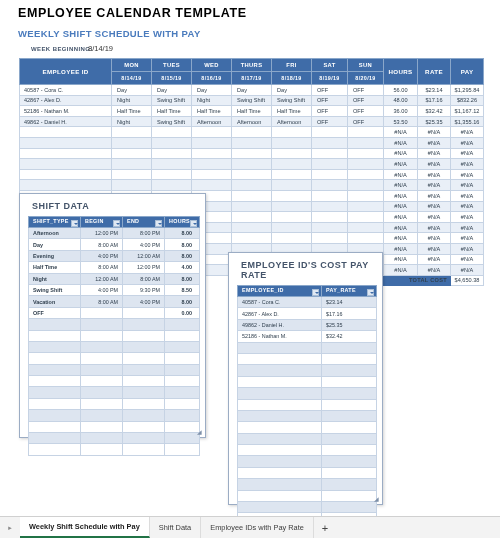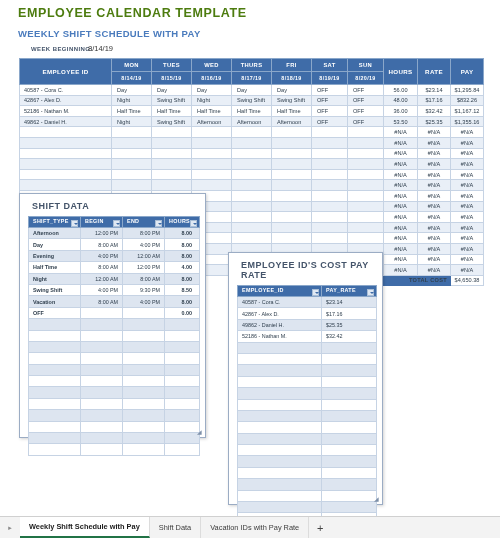--- a/index.html
+++ b/index.html
@@ -13,21 +13,21 @@
   #app {
     position: relative;
     width: 500px; height: 538px;
     background: #ffffff;
   }
 
   
   .main-title {
     position: absolute; left: 18px; top: 6px;
     font-size: 12.5px; letter-spacing: 0.6px;
-    color: #4d7c0f; font-weight: 600;
+    color: #000000; font-weight: 600;
   }
   .sub-title {
     position: absolute; left: 18px; top: 28px;
     font-size: 9.5px; letter-spacing: 0.35px;
     color: #4a7bbd; font-weight: bold;
   }
   .week-label {
     position: absolute; left: 31px; top: 46px;
     font-size: 6px; letter-spacing: 0.4px;
     color: #44546a; font-weight: bold;
@@ -744,18 +744,18 @@
         </tbody>
     </table>
     <div class="resize-grip">◢</div>
   </div>
 
   <div class="tabbar">
     <div class="tab-nav">▸</div>
     <div id="tabs-host" style="display:flex;">
         <div class="tab active">Weekly Shift Schedule with Pay</div>
         <div class="tab">Shift Data</div>
-        <div class="tab">Vacation IDs with Pay Rate</div>
+        <div class="tab">Employee IDs with Pay Rate</div>
       </div>
     <div class="tab-add">+</div>
   </div>
 
 </div>
 
 </body></html>

